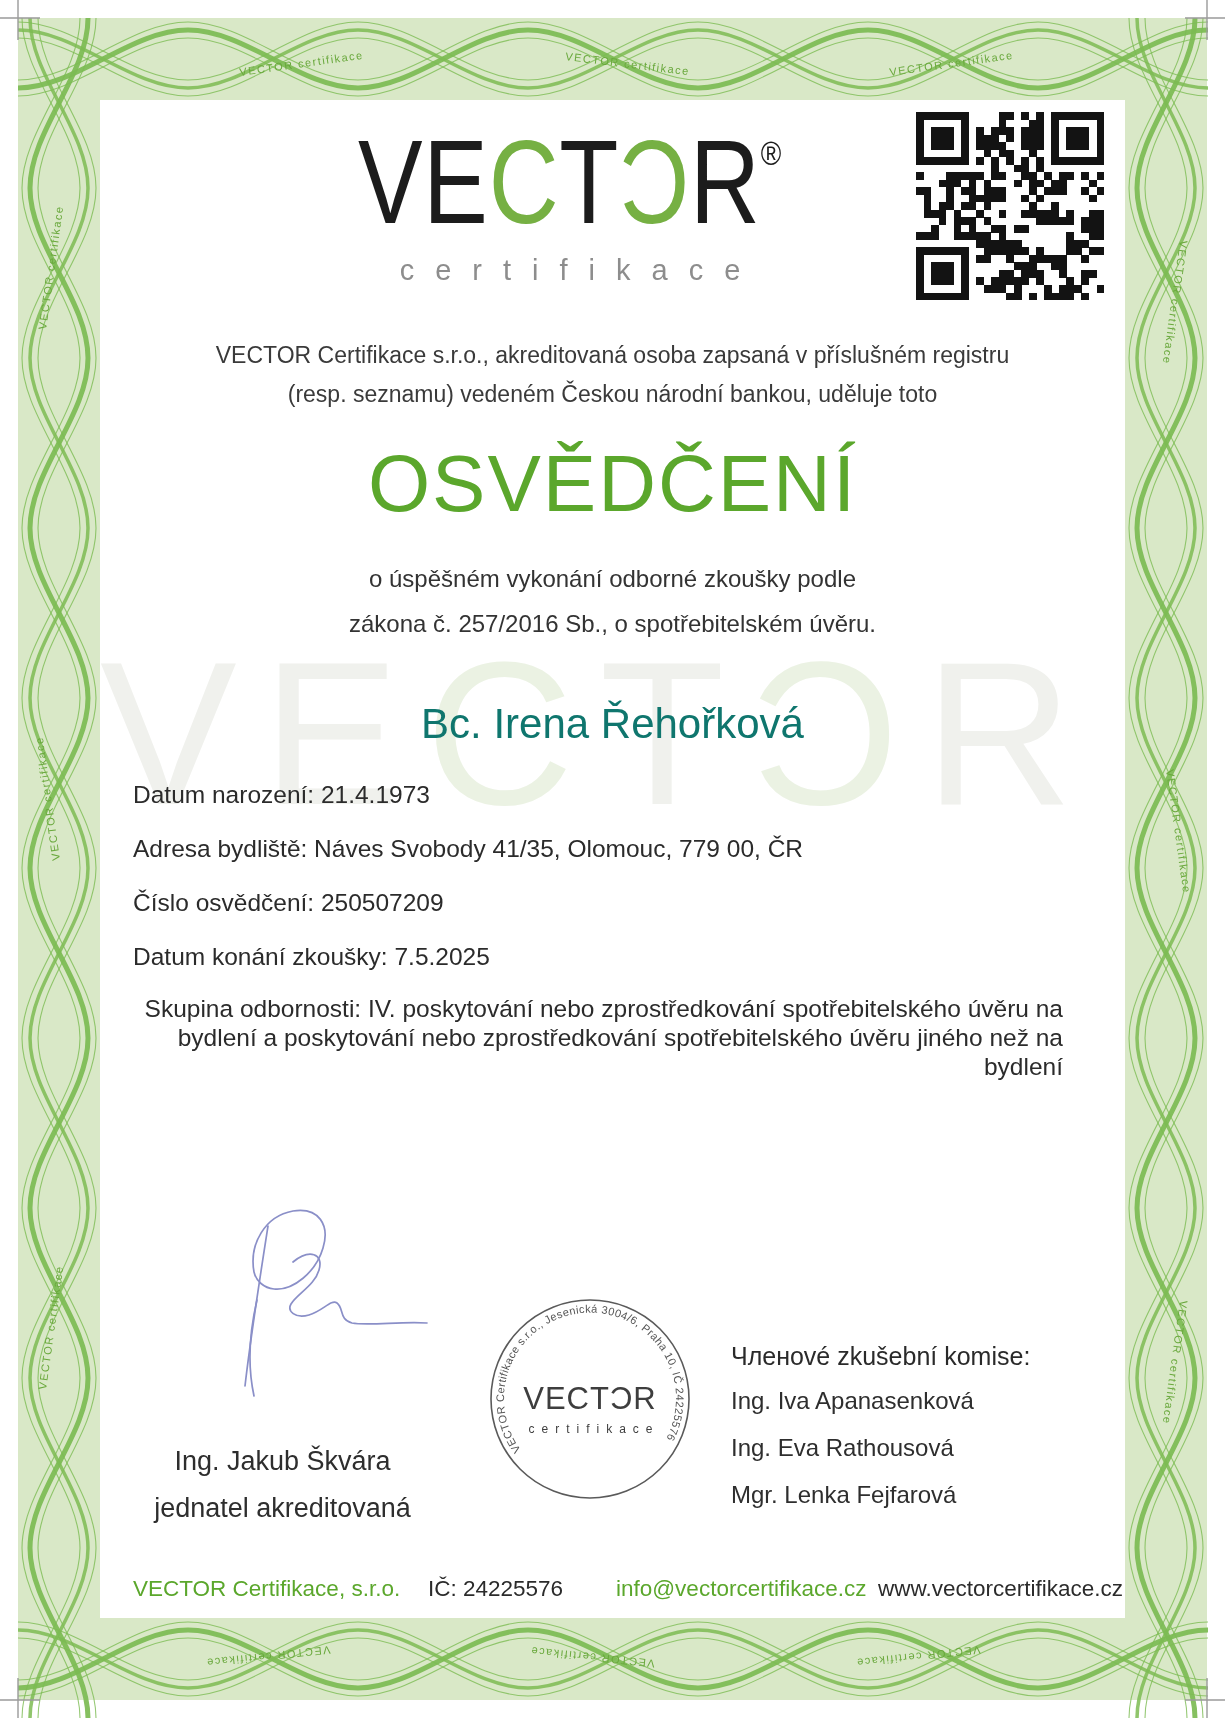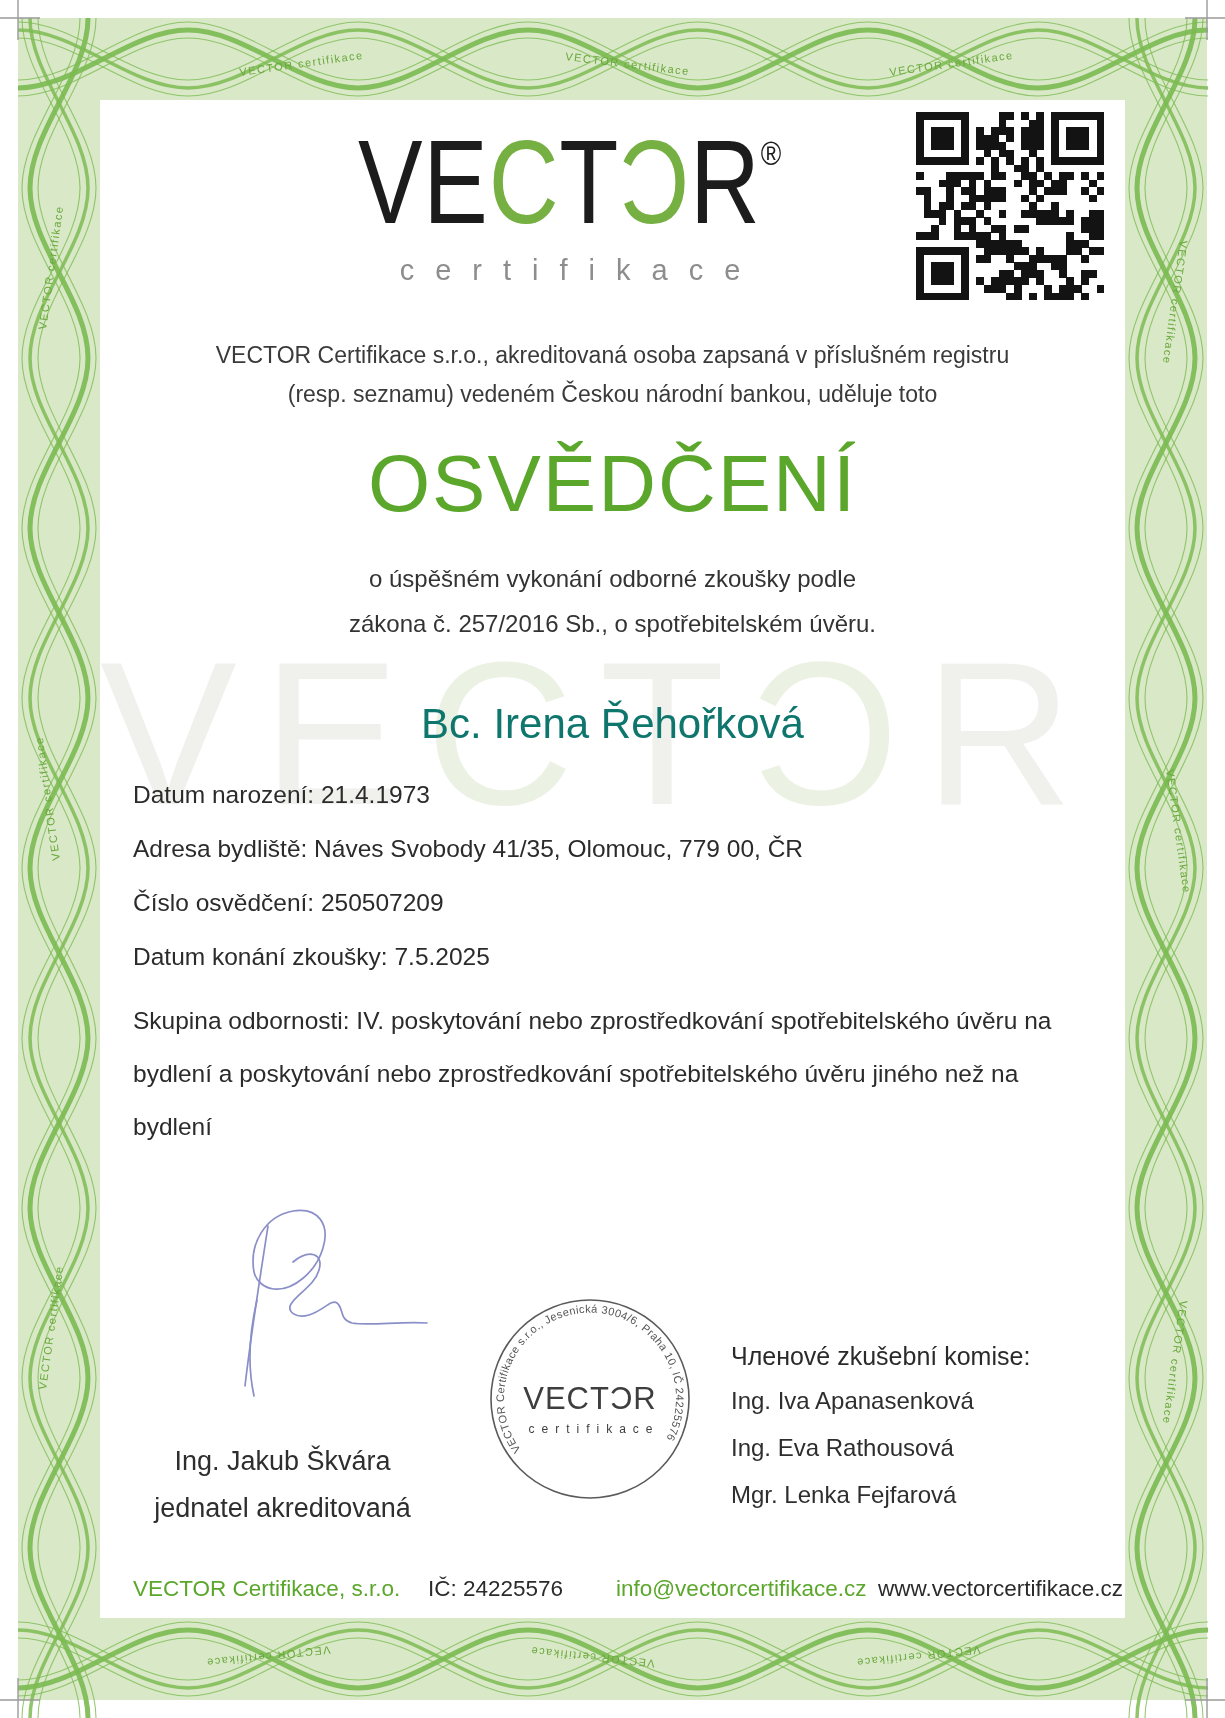--- a/index.html
+++ b/index.html
@@ -21,21 +21,21 @@
          font-size:80px;letter-spacing:2px;color:#5ba72c;font-weight:400;}
   .subtitle{position:absolute;left:110px;top:556px;width:1005px;text-align:center;
          font-size:24px;line-height:45px;color:#333;}
   .watermark{position:absolute;left:100px;top:630px;width:1030px;font-size:205px;
          letter-spacing:26px;white-space:nowrap;color:#f0f1ed;z-index:0;font-weight:400;line-height:1;}
   .watermark .wgrn{color:#ebf2e3;}
   .holder-name{position:absolute;left:110px;top:700px;width:1005px;text-align:center;
          font-size:42px;font-weight:400;color:#0f766e;z-index:1;}
   .details{position:absolute;left:133px;top:778px;width:960px;z-index:1;}
   .details .item{font-size:24.5px;line-height:33px;color:#2b2b2b;margin-bottom:21px;}
-  .details .item.wide{line-height:53px;width:930px;margin-bottom:0;}
+  .details .item.wide{line-height:29px;width:930px;margin-bottom:0;text-align:right;}
   
   .sig-svg{position:absolute;left:205px;top:1192px;z-index:1;}
   .sig-name{position:absolute;left:110px;top:1438px;width:345px;text-align:center;
          font-size:27px;line-height:47px;color:#2e2e2e;z-index:1;}
   .seal-svg{position:absolute;left:487px;top:1296px;z-index:1;}
   .committee{position:absolute;left:731px;top:1342px;width:370px;z-index:1;}
   .committee .head{font-size:25px;color:#2a2a2a;margin-bottom:16px;}
   .committee .member{font-size:24px;color:#2e2e2e;margin-bottom:19px;}
   
   .footer{position:absolute;left:0;top:1576px;width:1225px;font-size:22.5px;z-index:1;}

